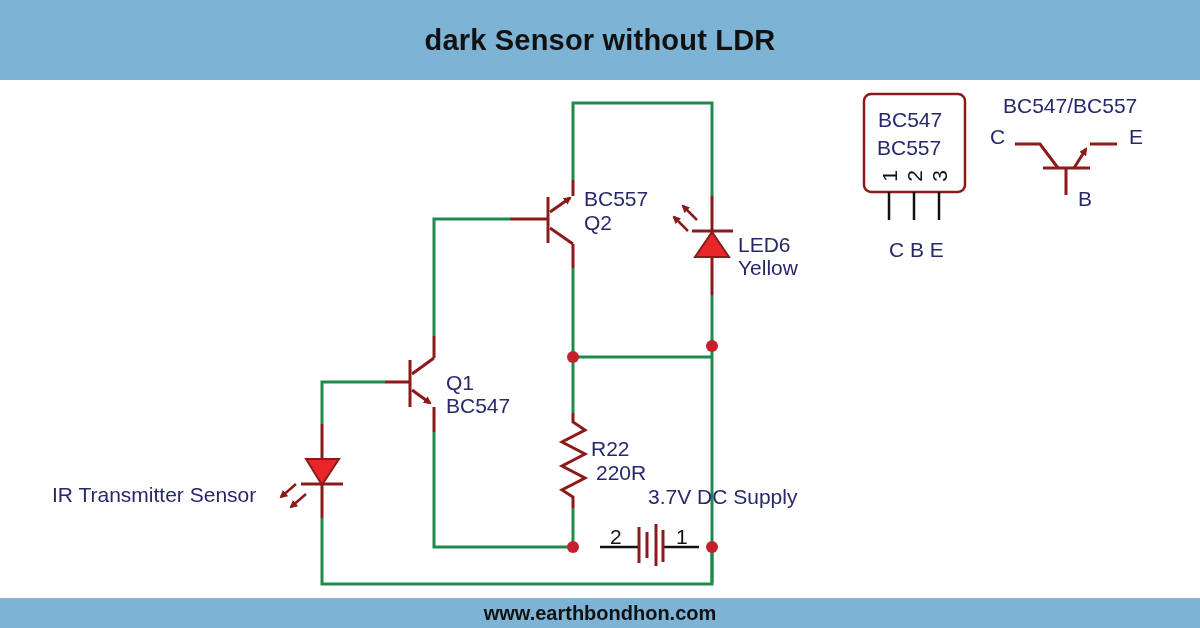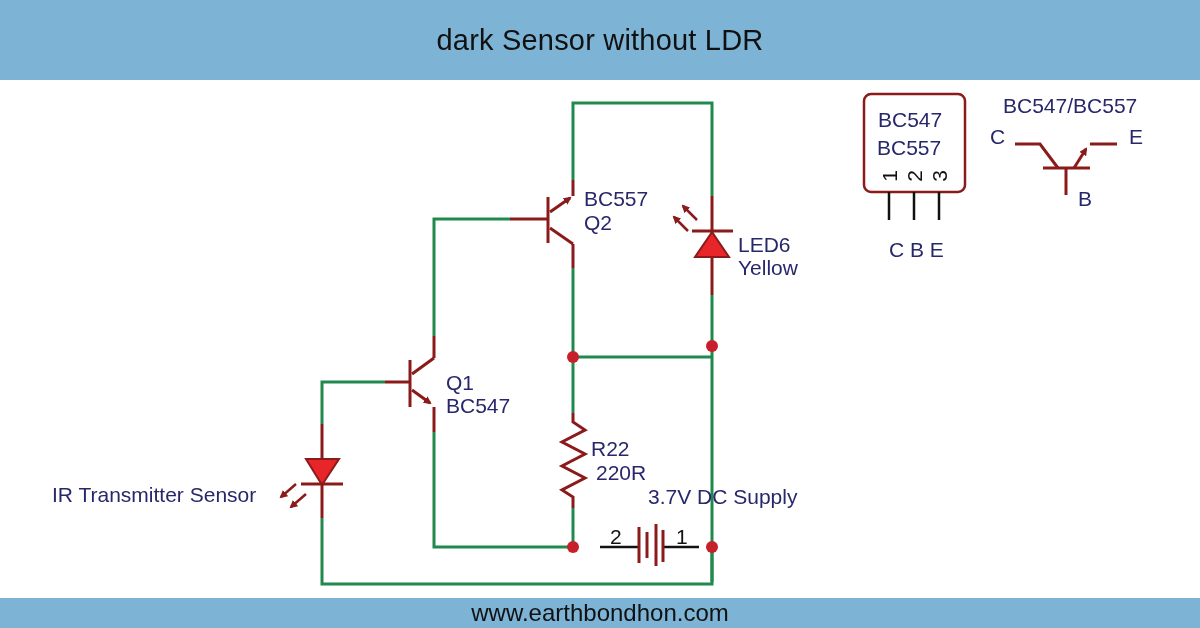--- a/index.html
+++ b/index.html
@@ -1,19 +1,19 @@
 <!DOCTYPE html>
 <html><head>
   <meta charset="utf-8">
   <style>
     html, body { margin: 0; padding: 0; }
     body { width: 1200px; height: 628px; position: relative; background: #ffffff; overflow: hidden; font-family: "Liberation Sans", sans-serif; }
-    .banner { position: absolute; left: 0; width: 1200px; background: #7db4d6; display: flex; align-items: center; justify-content: center; color: #111; font-weight: normal; }
+    .banner { position: absolute; left: 0; width: 1200px; background: #7db4d6; display: flex; align-items: center; justify-content: center; color: #111; font-weight: bold; }
     .top-banner { top: 0; height: 80px; font-size: 29px; letter-spacing: 0.2px; }
-    .bottom-banner { top: 598px; height: 30px; font-size: 24px; }
+    .bottom-banner { top: 598px; height: 30px; font-size: 20px; }
     svg { position: absolute; left: 0; top: 0; }
     .lbl { font-family: "Liberation Sans", sans-serif; font-size: 21px; fill: #27276b; }
     .lbl-black { font-family: "Liberation Sans", sans-serif; font-size: 21px; fill: #111; }
   </style>
 </head>
 <body>
 
 <div class="banner top-banner">
   <span>dark Sensor without LDR</span>
 </div>

